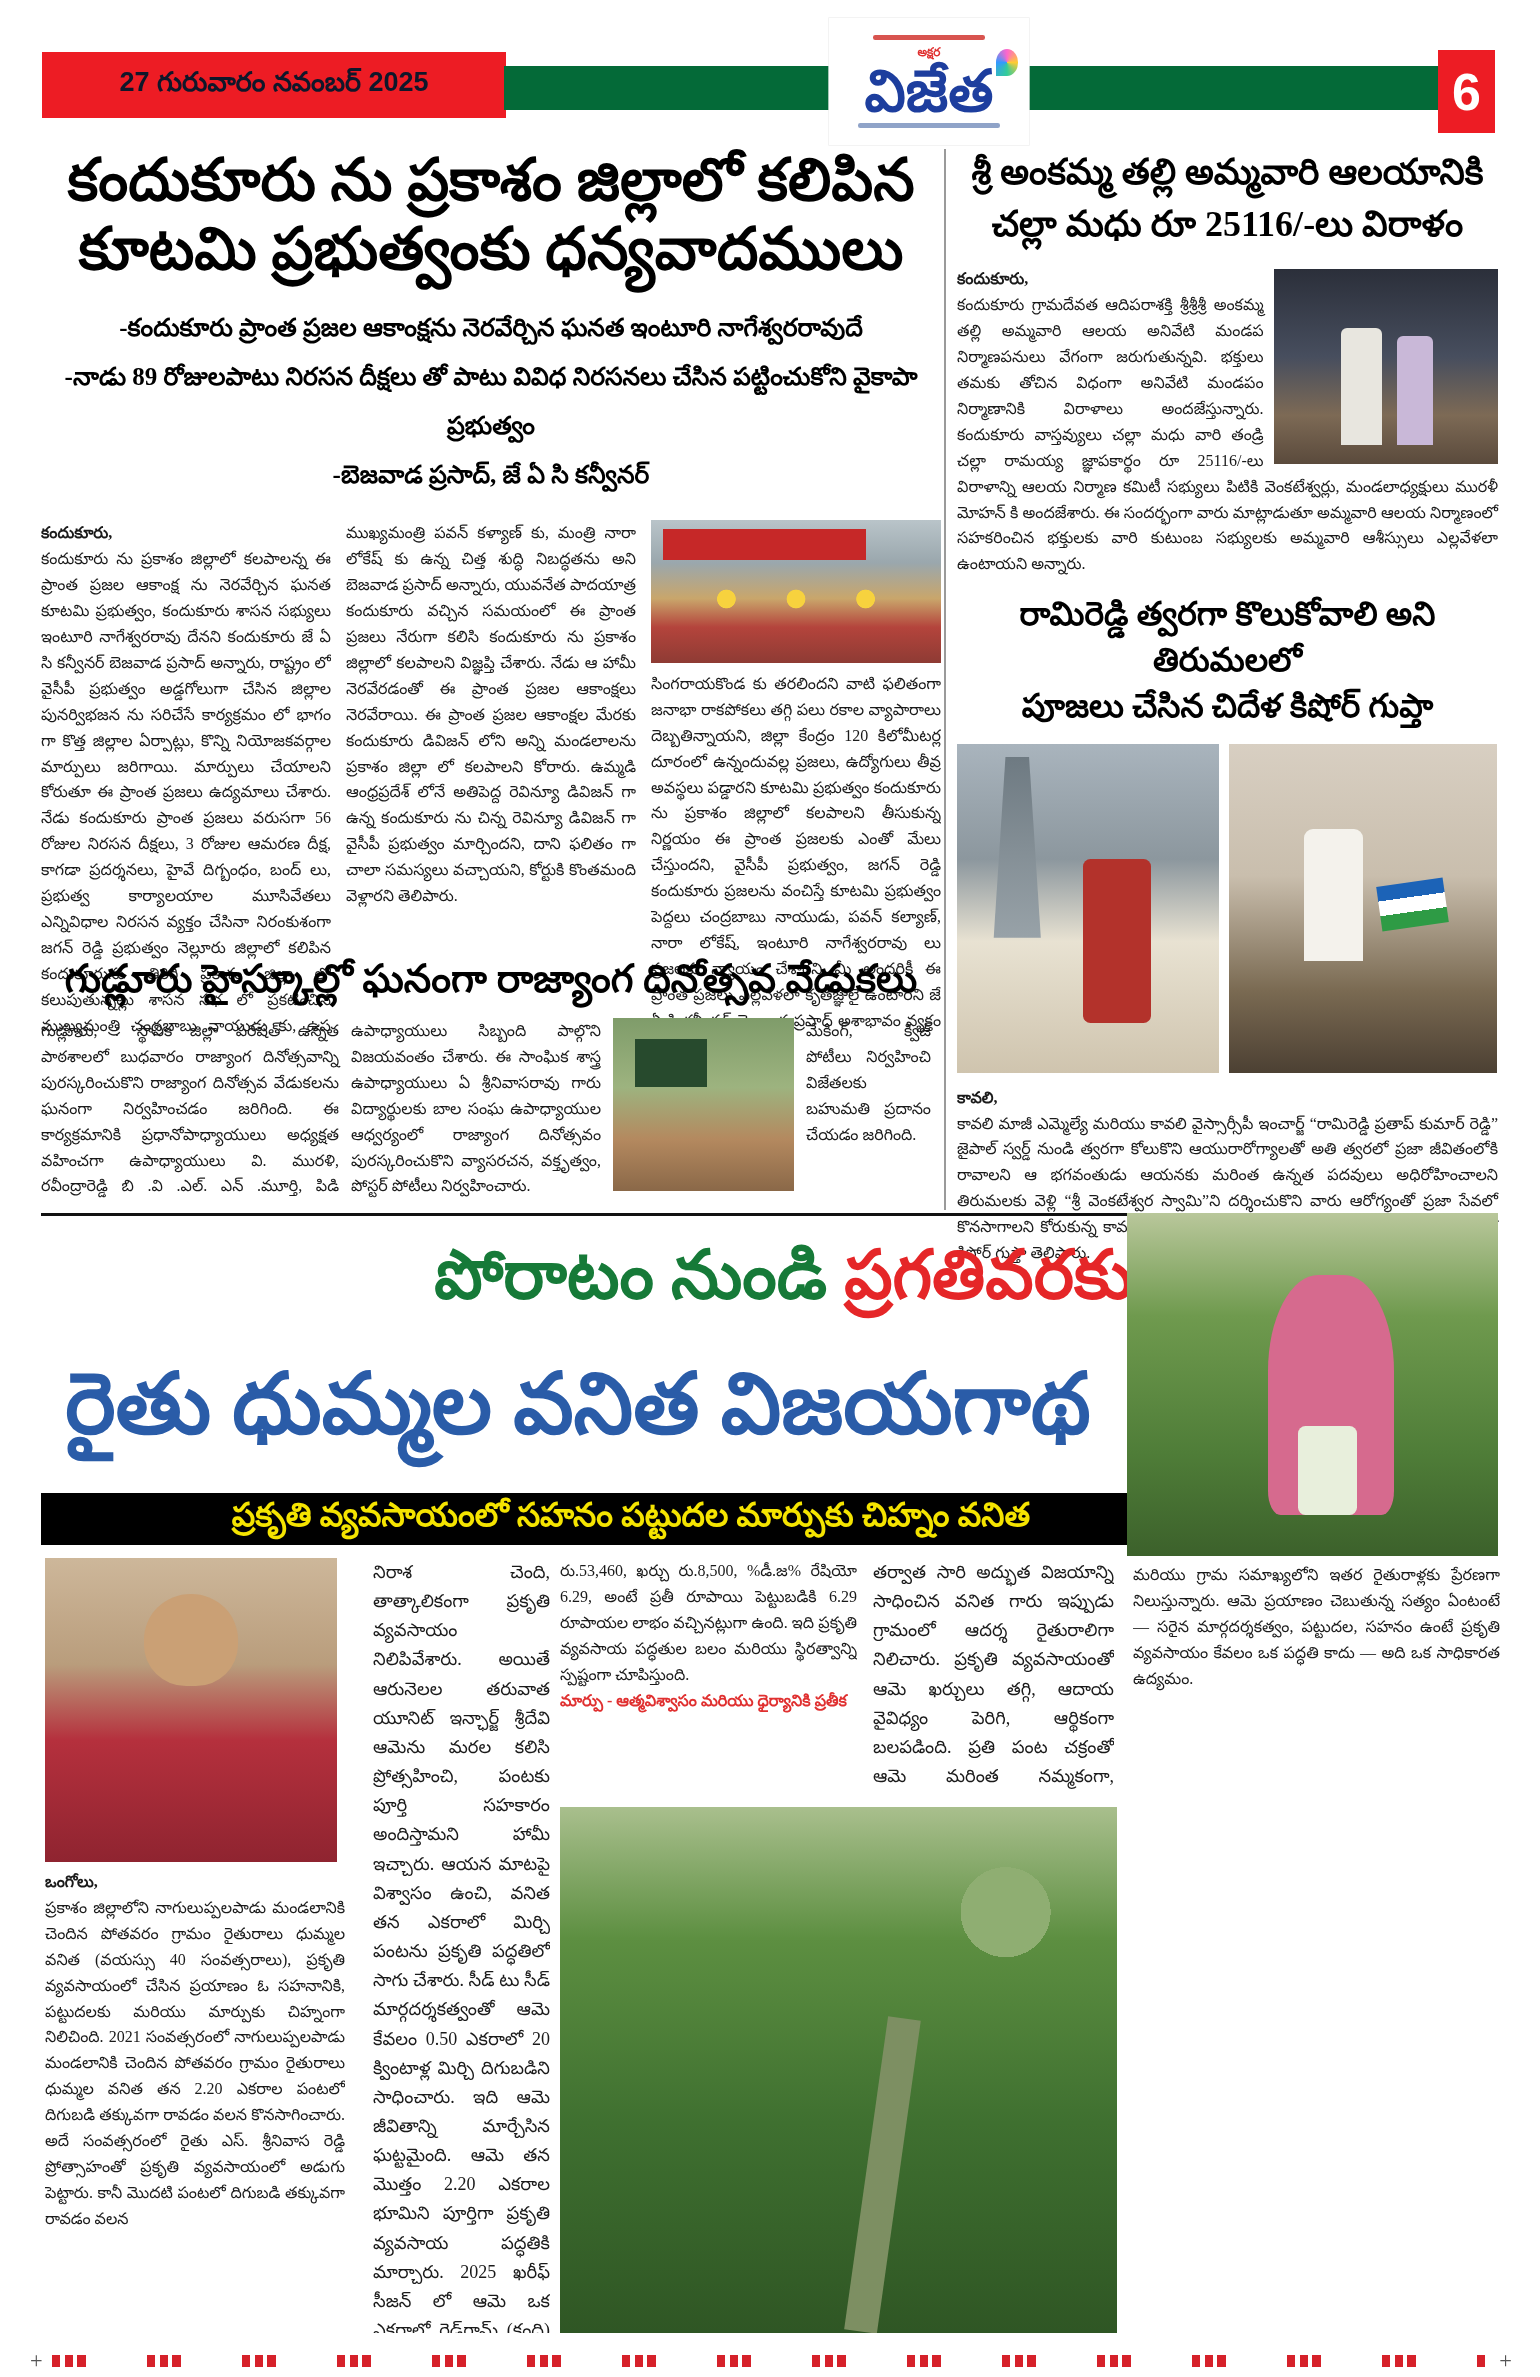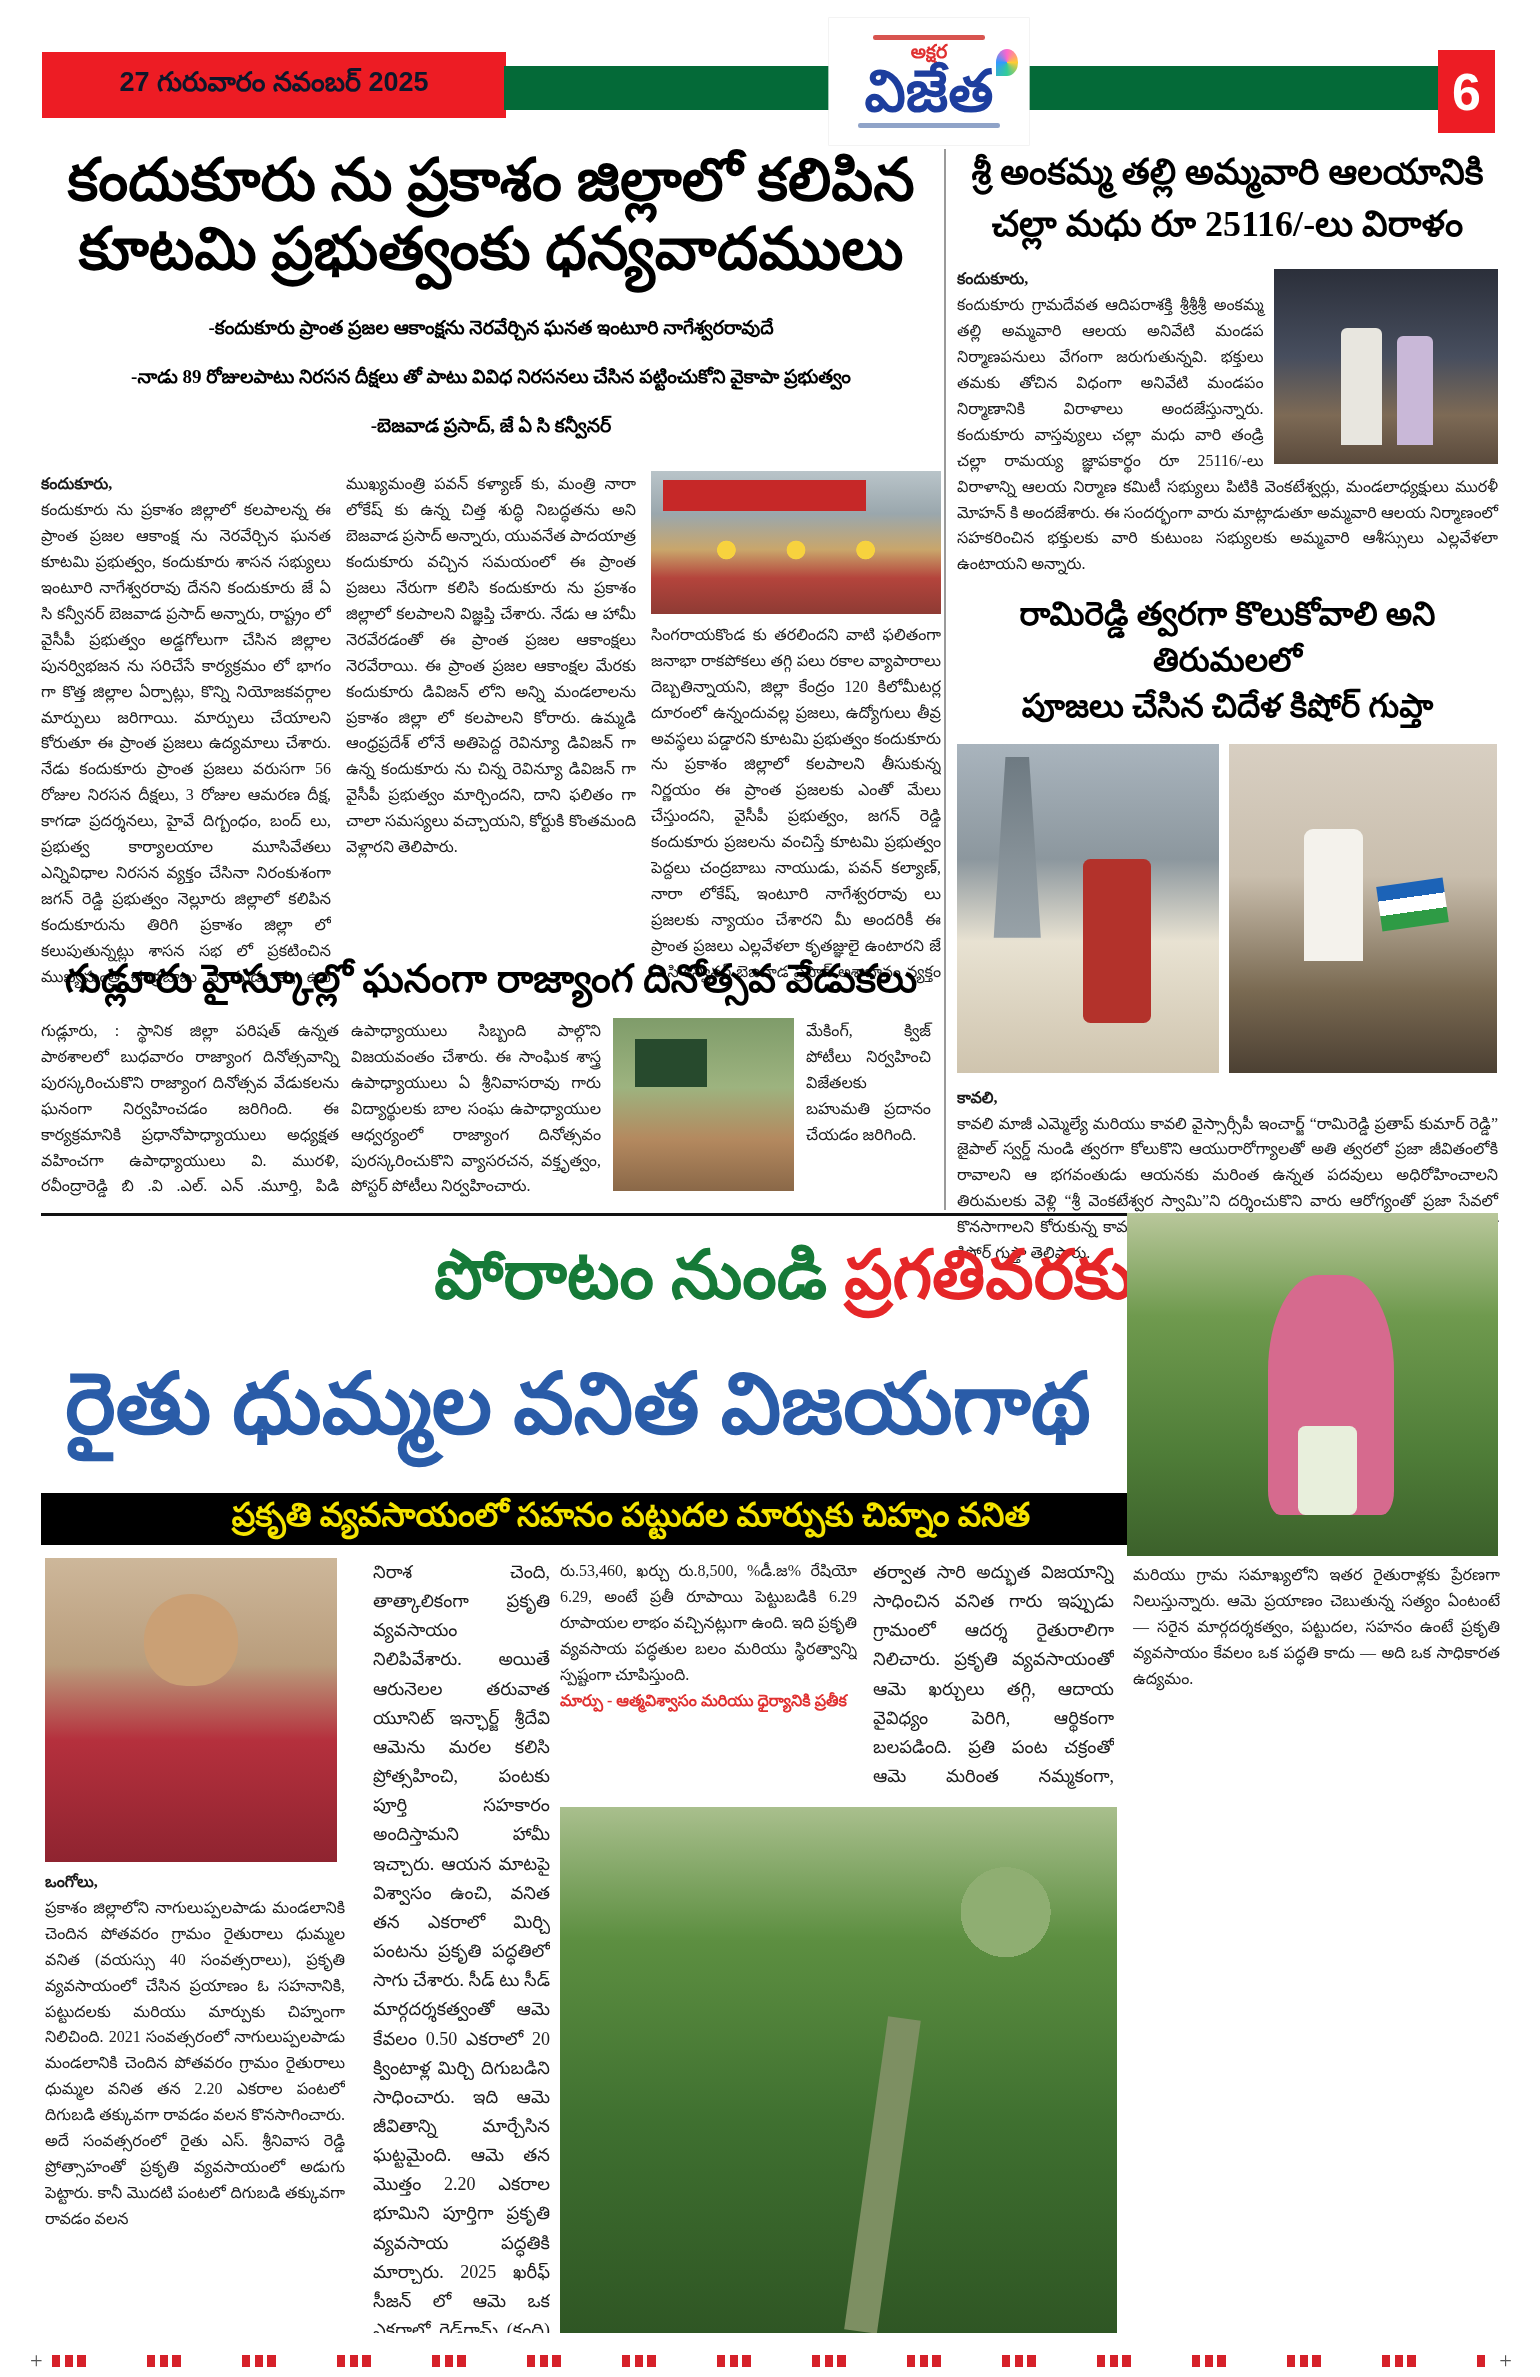--- a/index.html
+++ b/index.html
@@ -10,35 +10,35 @@
   
   .date-bar{position:absolute;left:42px;top:52px;width:464px;height:66px;background:#ed1c24;
     color:#0f172a;font-weight:bold;font-size:27px;display:flex;align-items:center;justify-content:center;
     font-family:"Liberation Sans",sans-serif;}
   .green-bar{position:absolute;left:504px;top:66px;width:935px;height:44px;background:#046a38;}
   .masthead{position:absolute;left:829px;top:18px;width:200px;height:127px;background:#fff;
     display:flex;flex-direction:column;align-items:center;justify-content:center;z-index:3;
     box-shadow:0 0 0 0.7px #eee;}
   .masthead .tiny-bar{width:112px;height:5.2px;background:#d8544f;border-radius:2.2px;margin:2.2px 0;}
   .masthead .tiny-bar.b2{background:#8fa3c8;width:142px;}
-  .masthead .pre{color:#e03030;font-size:19px;font-weight:bold;line-height:18px;}
+  .masthead .pre{color:#e03030;font-size:12px;font-weight:bold;line-height:18px;}
   .masthead .ttl{color:#1d3e9e;font-size:58px;font-weight:bold;line-height:60px;
     font-family:"Liberation Sans",sans-serif;position:relative;}
   .peacock{position:absolute;right:-25px;top:-12px;width:22.4px;height:27px;
     background:conic-gradient(#f6c, #fc3, #3c9, #39f, #f6c);border-radius:50% 50% 50% 0;}
   .pagenum{position:absolute;left:1438px;top:50px;width:57px;height:83px;background:#ed1c24;
     color:#fff;font-weight:bold;font-size:52px;display:flex;align-items:center;justify-content:center;
     font-family:"Liberation Sans",sans-serif;z-index:3;}
   
   .body-txt{font-size:16px;line-height:1.62;text-align:justify;}
   .dateline{font-weight:bold;}
   
   .art-kandukuru{position:absolute;left:41px;top:146px;width:900px;}
   .art-kandukuru h1{margin:0;text-align:center;font-size:59px;line-height:69px;font-weight:800;color:#000;}
-  .decks{margin-top:19.4px;text-align:center;font-weight:bold;font-size:19px;line-height:49px;color:#000;}
+  .decks{margin-top:19.4px;text-align:center;font-weight:bold;font-size:25px;line-height:49px;color:#000;}
   .k-cols{display:flex;gap:15px;margin-top:21px;height:520px;overflow:hidden;}
   .k-col{flex:1;overflow:hidden;}
   .photo{position:relative;overflow:hidden;}
   .photo-protest{width:100%;height:143px;margin-bottom:7.5px;
     background:linear-gradient(180deg,#b9c4c9 0%,#9aa7ad 30%,#c9a66b 55%,#b4443c 75%,#8e3b34 100%);}
   .photo-protest .banner{position:absolute;left:4%;top:6%;width:70%;height:22%;background:#c62828;}
   .photo-protest .garland{position:absolute;left:10%;top:40%;width:80%;height:30%;
     background:radial-gradient(circle at 20% 50%,#f7d23e 0 9px,transparent 9.7px),
                radial-gradient(circle at 50% 50%,#f7d23e 0 9px,transparent 9.7px),
                radial-gradient(circle at 80% 50%,#f7d23e 0 9px,transparent 9.7px);}

